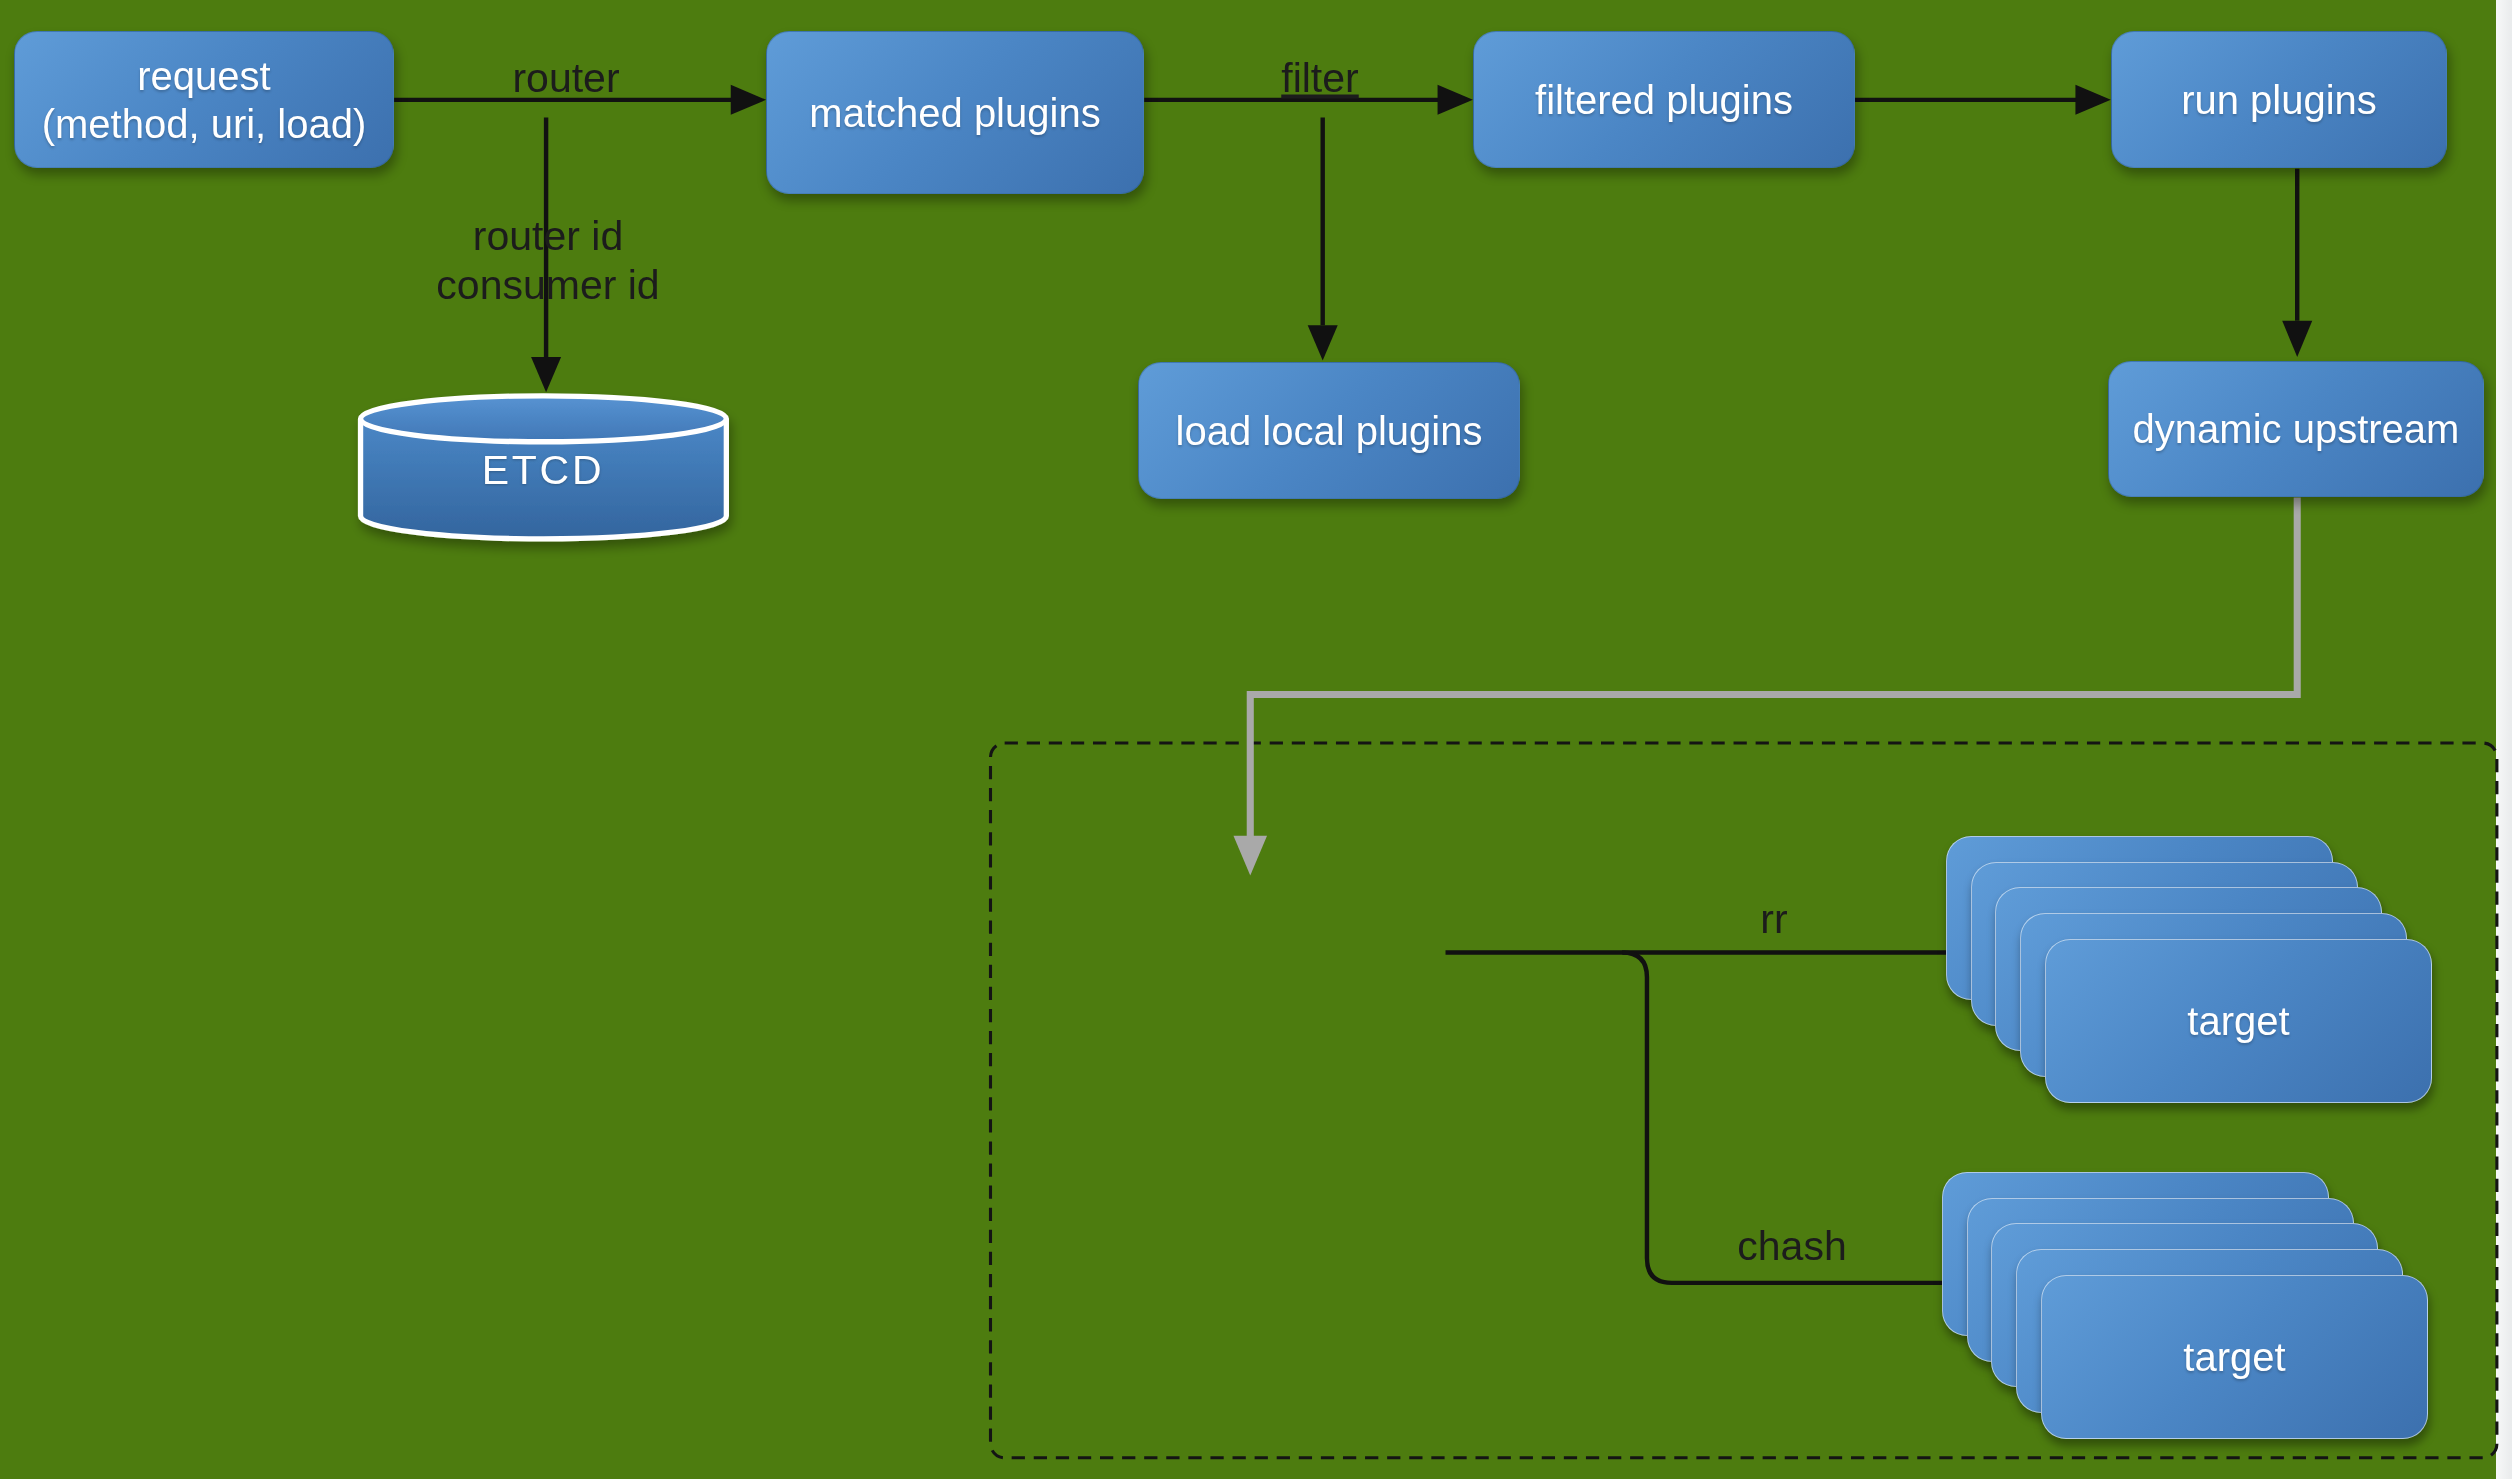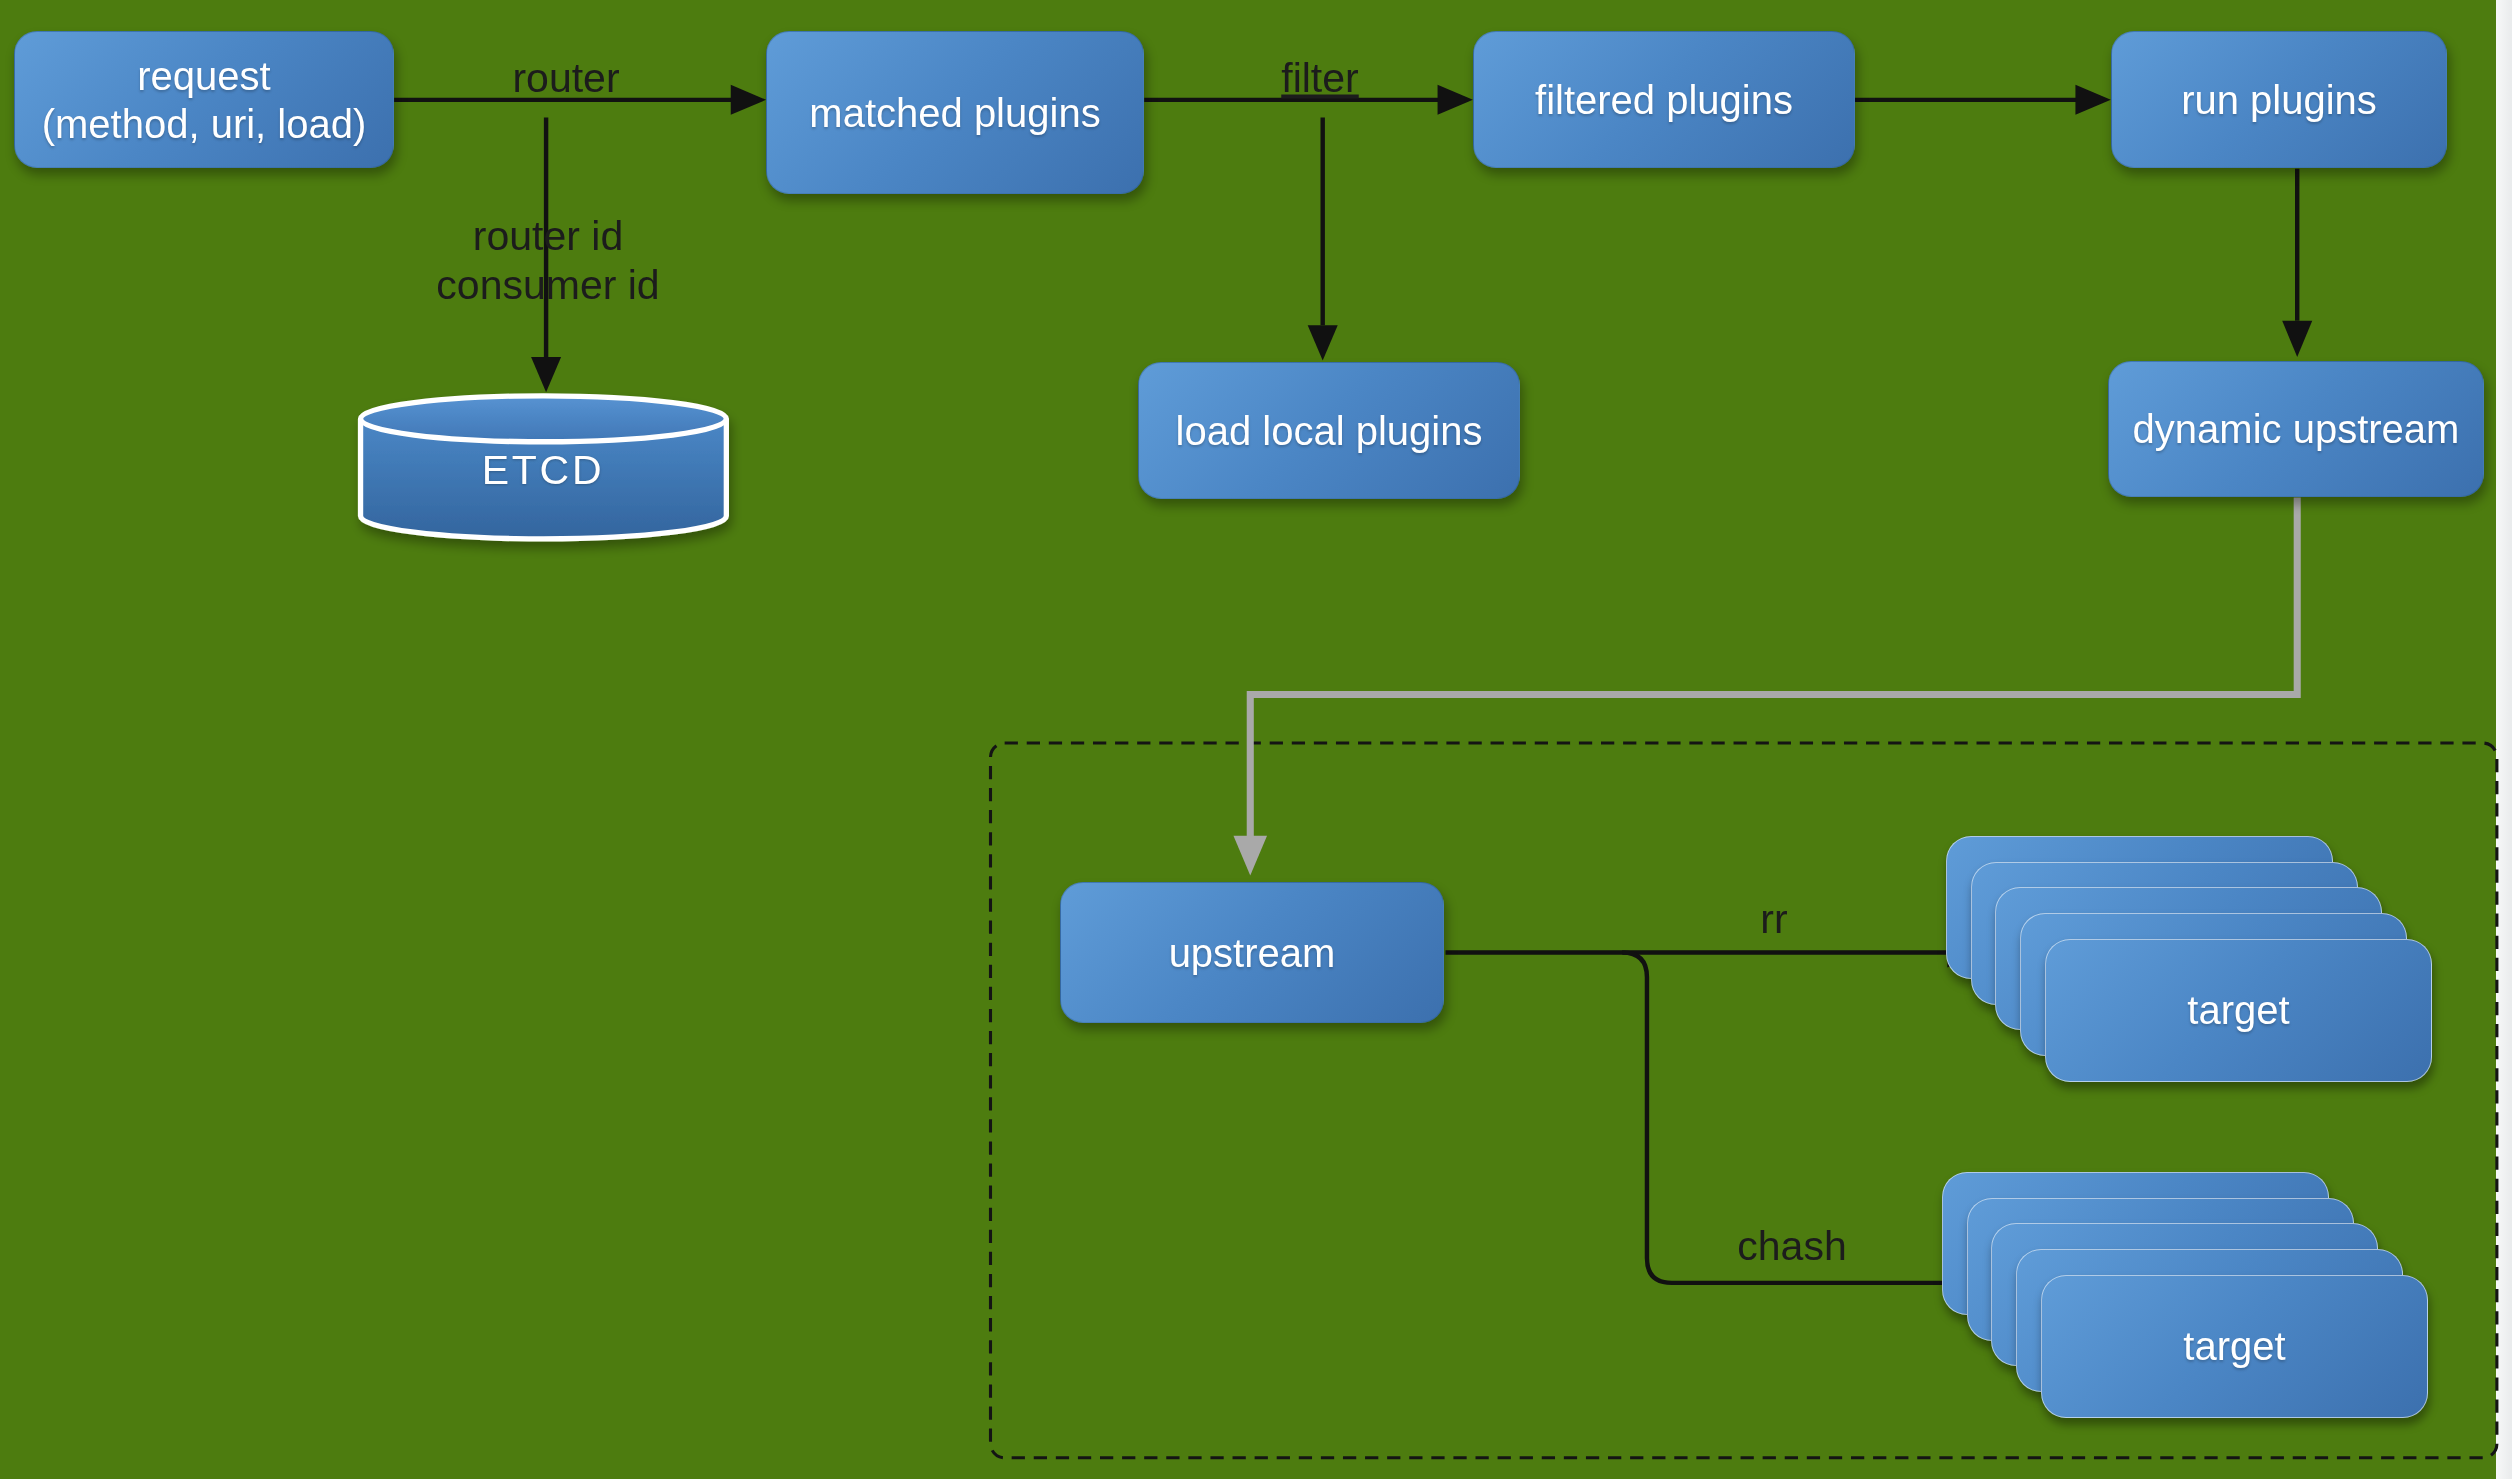--- a/index.html
+++ b/index.html
@@ -34,21 +34,21 @@
     transform:translate(-50%,-50%);
     color:#1c1c1c;
     font-size:41px;line-height:49px;
     text-align:center;
     white-space:nowrap;
   }
   
   .stack{position:absolute;}
   .card{
     position:absolute;
-    width:387px;height:143px;
+    width:387px;height:164px;
     background:linear-gradient(135deg,#5f9cd8 0%,#4b86c5 48%,#3c70ae 100%);
     border:1.8px solid rgba(255,255,255,0.55);
     border-radius:25px;
     box-shadow:1.8px 6.2px 8px rgba(0,0,0,0.35);
     display:flex;align-items:center;justify-content:center;
     color:#ffffff;font-size:40px;
     text-shadow:0 1.8px 2.7px rgba(0,0,0,0.22);
     box-sizing:border-box;
   }
   #etcd-label{
@@ -138,23 +138,20 @@
   <div class="node" style="left:2108px;top:361px;width:376px;height:136px;">
     <span>dynamic upstream</span>
   </div>
 
   <div class="node" style="left:1138px;top:362px;width:382px;height:137px;">
     <span>load local plugins</span>
   </div>
 
   <div id="etcd-label">ETCD</div>
 
-  <div class="node" style="left:1060px;top:882px;width:384px;height:141px;">
-    <span>upstream</span>
-  </div>
 
   <div class="stack" style="left:1946px;top:836px;width:495px;height:252px;">
     <div class="card" style="left:0px;top:0px;"></div>
     <div class="card" style="left:25px;top:26px;"></div>
     <div class="card" style="left:49px;top:51px;"></div>
     <div class="card" style="left:74px;top:77px;"></div>
     <div class="card" style="left:99px;top:103px;">
       <span>target</span>
     </div>
   </div>

